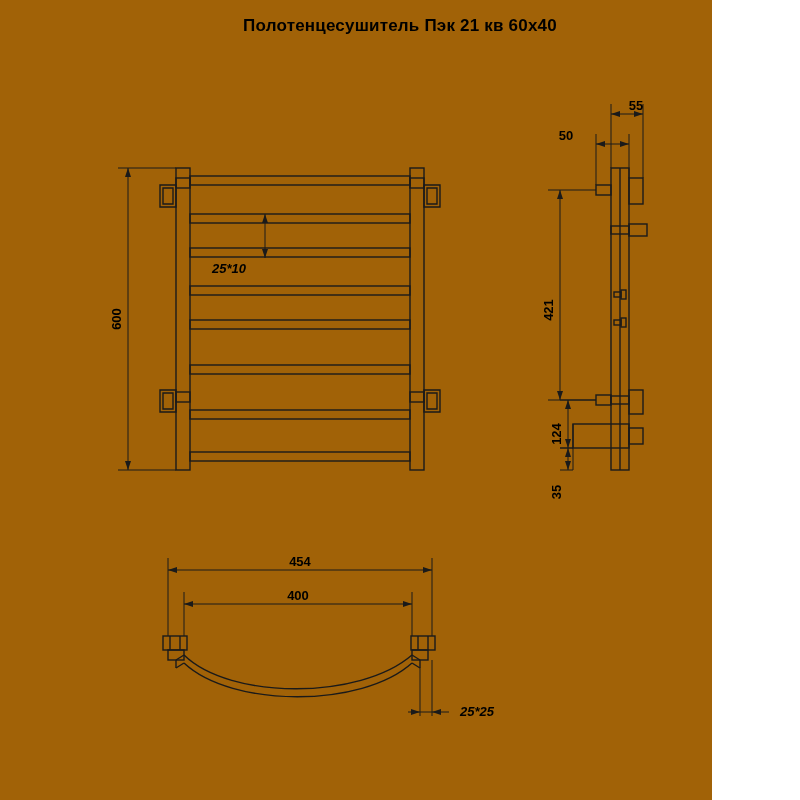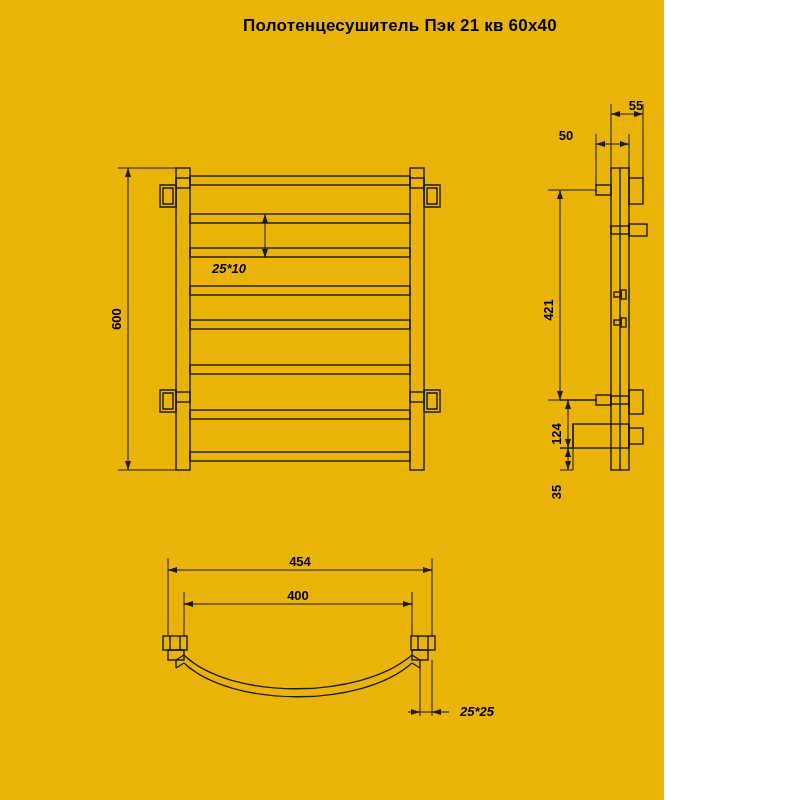--- a/index.html
+++ b/index.html
@@ -11,21 +11,22 @@
     width: 800px;
     height: 800px;
     font-family: "Liberation Sans", sans-serif;
     color: #000000;
     overflow: hidden;
   }
   #page {
     position: relative;
     width: 664px;
     height: 800px;
-    background: #eab308;
+    background: #a16207;
+    padding-left: 48px;
   }
   #title {
     position: absolute;
     left: 0;
     top: 16px;
     width: 800px;
     text-align: center;
     font-size: 17px;
     font-weight: 600;
     letter-spacing: 0.2px;

